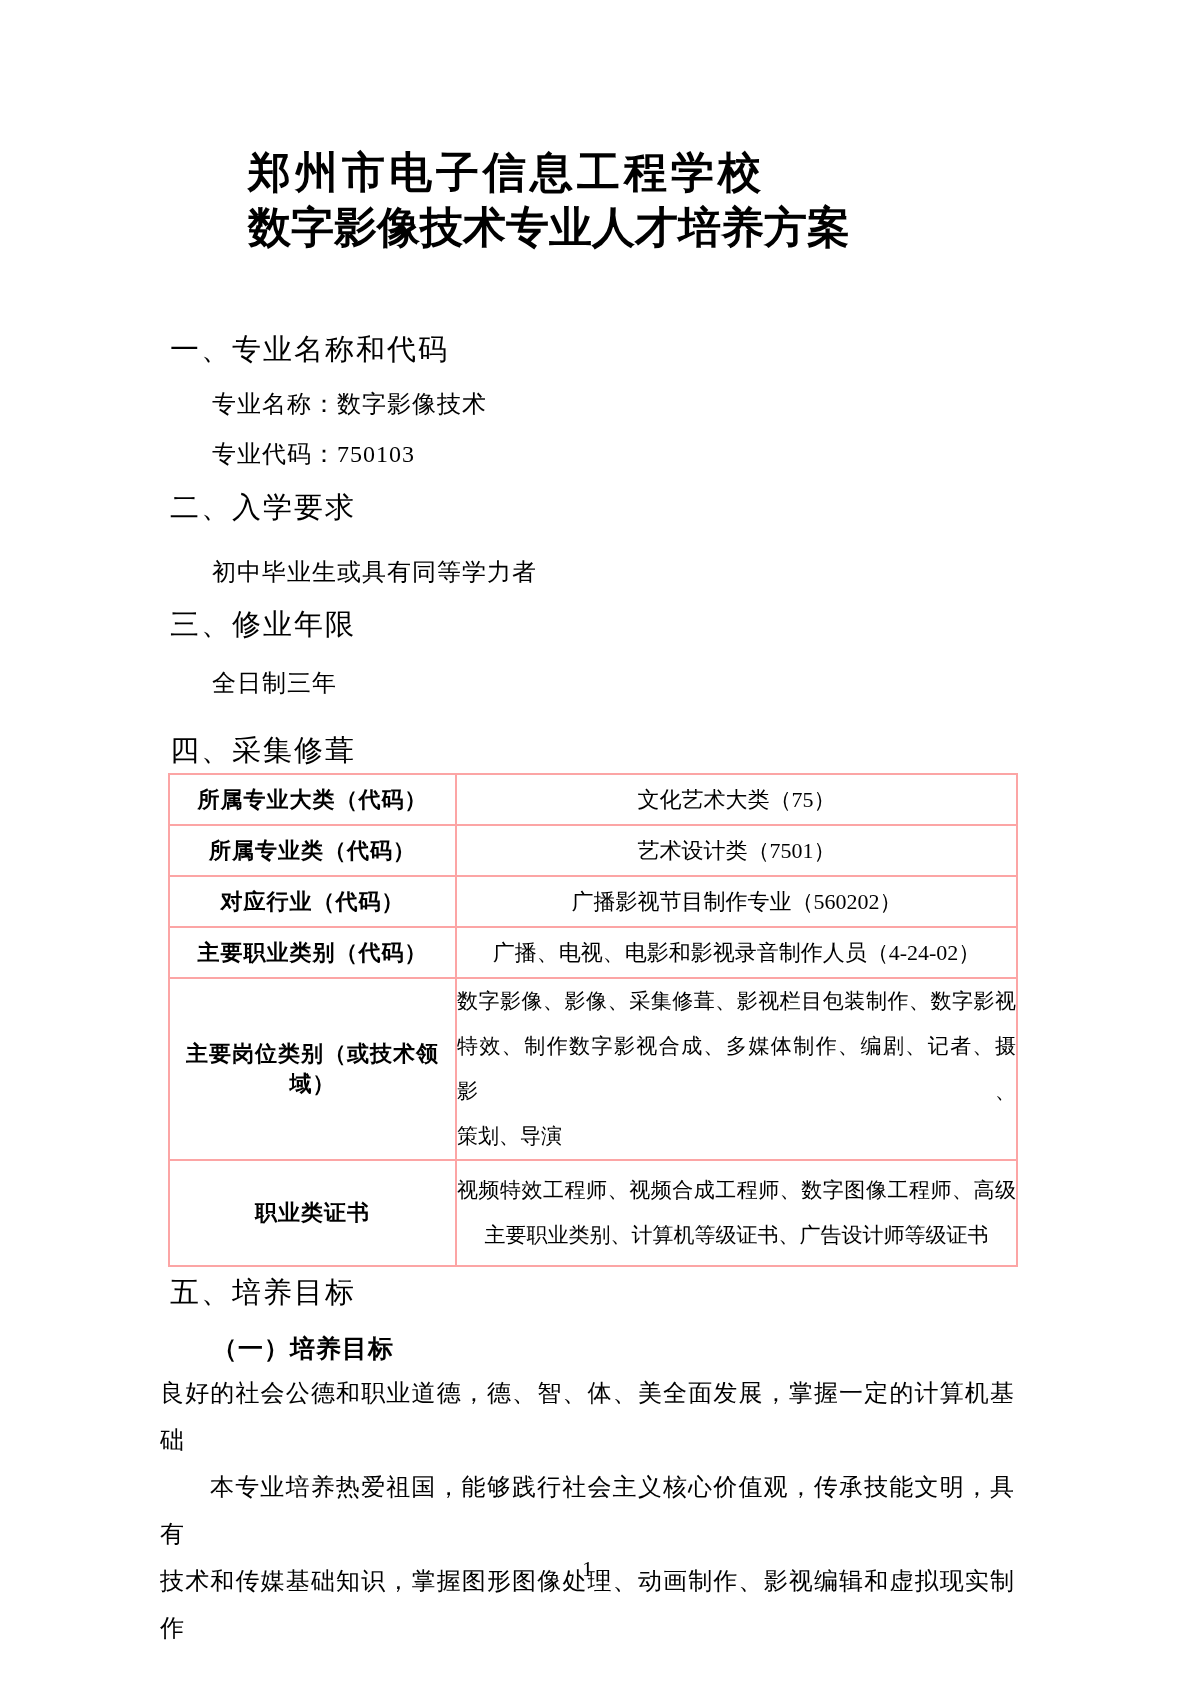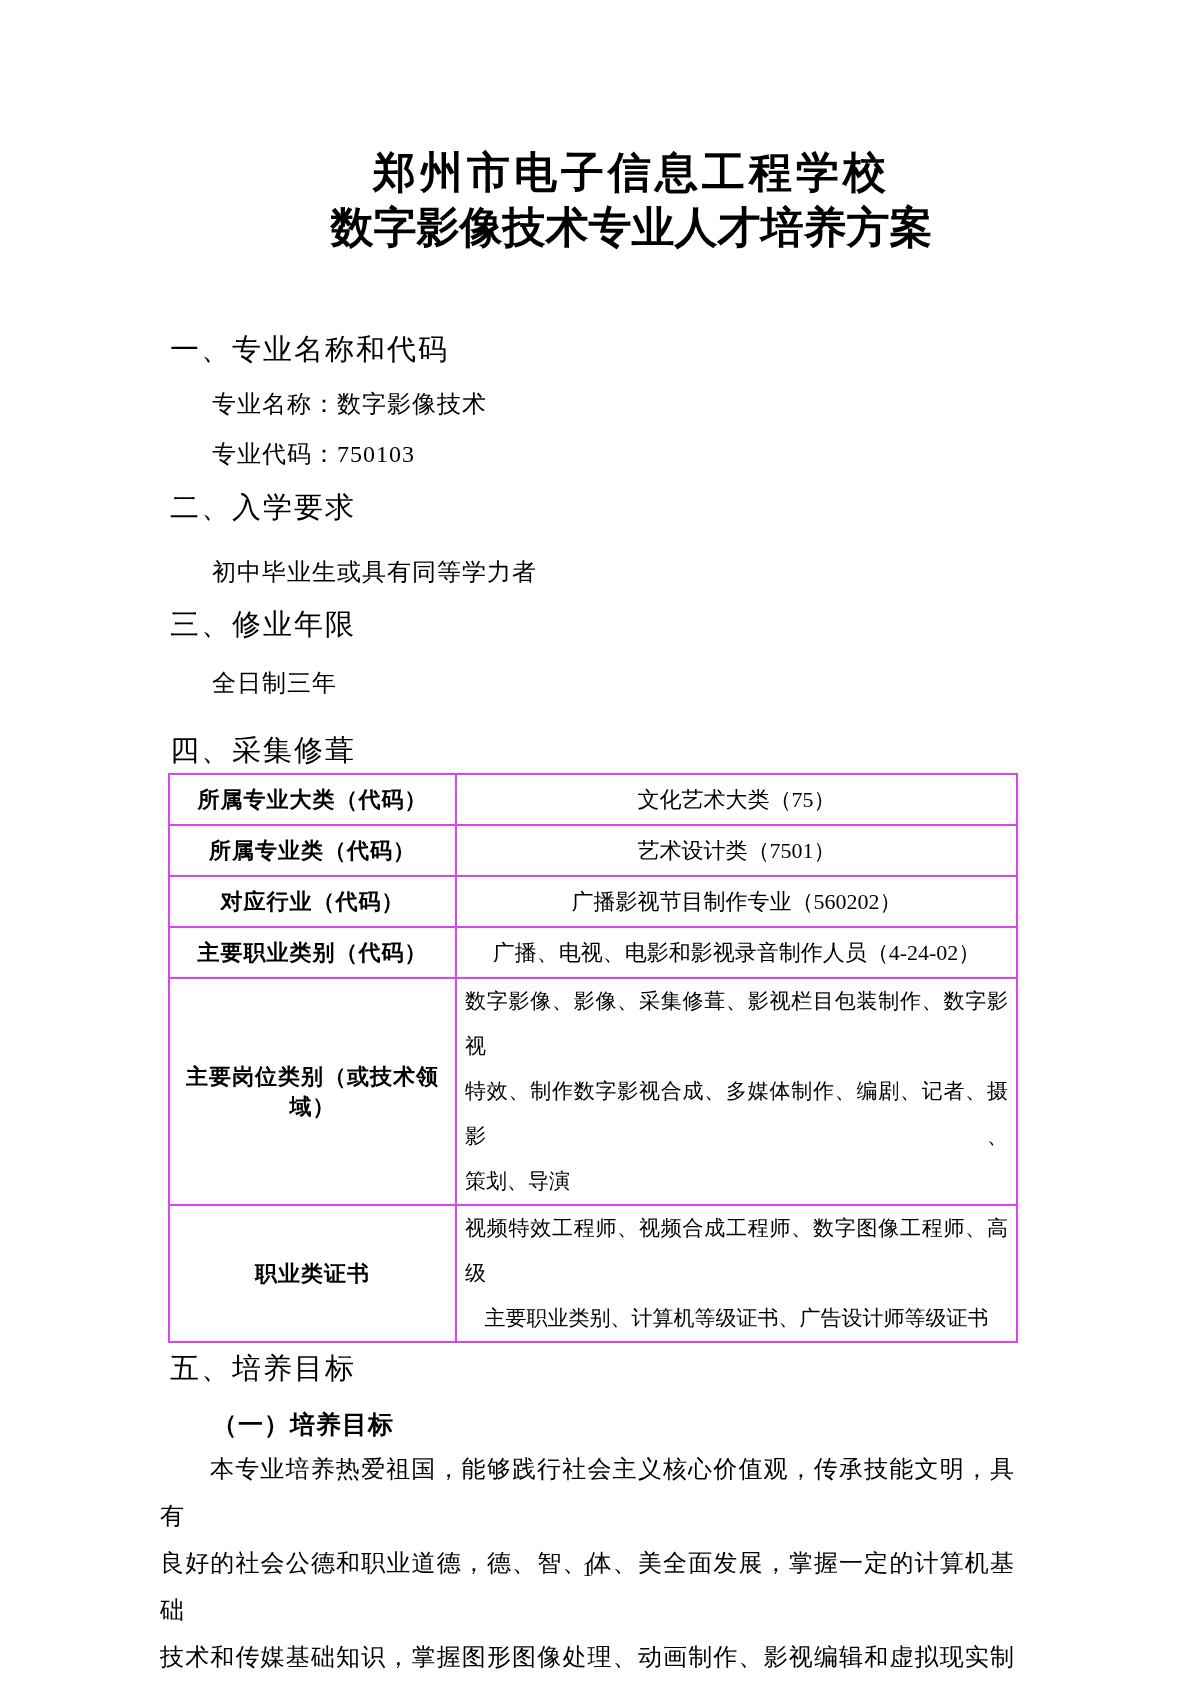--- a/index.html
+++ b/index.html
@@ -9,21 +9,20 @@
     height: 1684px;
     margin: 0 auto;
     background: #ffffff;
     box-sizing: border-box;
     padding: 145px 176px 0 160px;
     font-family: "Liberation Serif", "DejaVu Serif", serif;
     color: #000000;
     overflow: hidden;
   }
   .doc-title {
-    text-align: center;
     font-weight: bold;
     font-size: 43px;
     line-height: 55px;
     padding-left: 88px;
     white-space: nowrap;
   }
   .doc-title .t1 { letter-spacing: 4px; }
   .sec-heading {
     font-family: "Liberation Sans", "DejaVu Sans", sans-serif;
     font-weight: normal;
@@ -47,36 +46,36 @@
   .bl-2 { margin-top: 20px; }
   .bl-3 { margin-top: 33px; }
   .bl-4 { margin-top: 27px; }
   .career-table {
     border-collapse: collapse;
     margin: 6px 0 0 8px;
     width: 850px;
     table-layout: fixed;
   }
   .career-table td {
-    border: 2px solid #d946ef;
+    border: 2px solid #fca5a5;
     font-size: 22px;
     vertical-align: middle;
     box-sizing: border-box;
   }
   .career-table td.label-cell {
     width: 287px;
     font-weight: bold;
     text-align: center;
     letter-spacing: 1px;
   }
   .career-table td.value-cell { text-align: center; }
   .row-short td { height: 51px; }
   .row-jobs td { height: 135px; }
   .row-cert td { height: 106px; }
-  .multiline { padding: 0 8px; }
+  .multiline { padding: 0 0; }
   .cell-line {
     font-size: 21px;
     line-height: 45px;
     text-align: justify;
     text-align-last: justify;
   }
   .cell-line.align-left { text-align: left; text-align-last: left; }
   .cell-line.align-center { text-align: center; text-align-last: center; }
   .sub-heading {
     font-family: "Liberation Sans", "DejaVu Sans", sans-serif;
@@ -160,21 +159,21 @@
           <div class="cell-line align-center">主要职业类别、计算机等级证书、广告设计师等级证书</div>
         </td>
       </tr>
     </tbody>
   </table>
 
   <div class="sec-heading h-s5">五、培养目标</div>
   <div class="sub-heading">（一）培养目标</div>
 
   <div class="paragraph">
+    <div class="para-line">良好的社会公德和职业道德，德、智、体、美全面发展，掌握一定的计算机基础</div>
     <div class="para-line indent">本专业培养热爱祖国，能够践行社会主义核心价值观，传承技能文明，具有</div>
-    <div class="para-line">良好的社会公德和职业道德，德、智、体、美全面发展，掌握一定的计算机基础</div>
     <div class="para-line">技术和传媒基础知识，掌握图形图像处理、动画制作、影视编辑和虚拟现实制作</div>
 
   </div>
 
   <div class="page-number">1</div>
 
 </div>
 
 </body></html>

